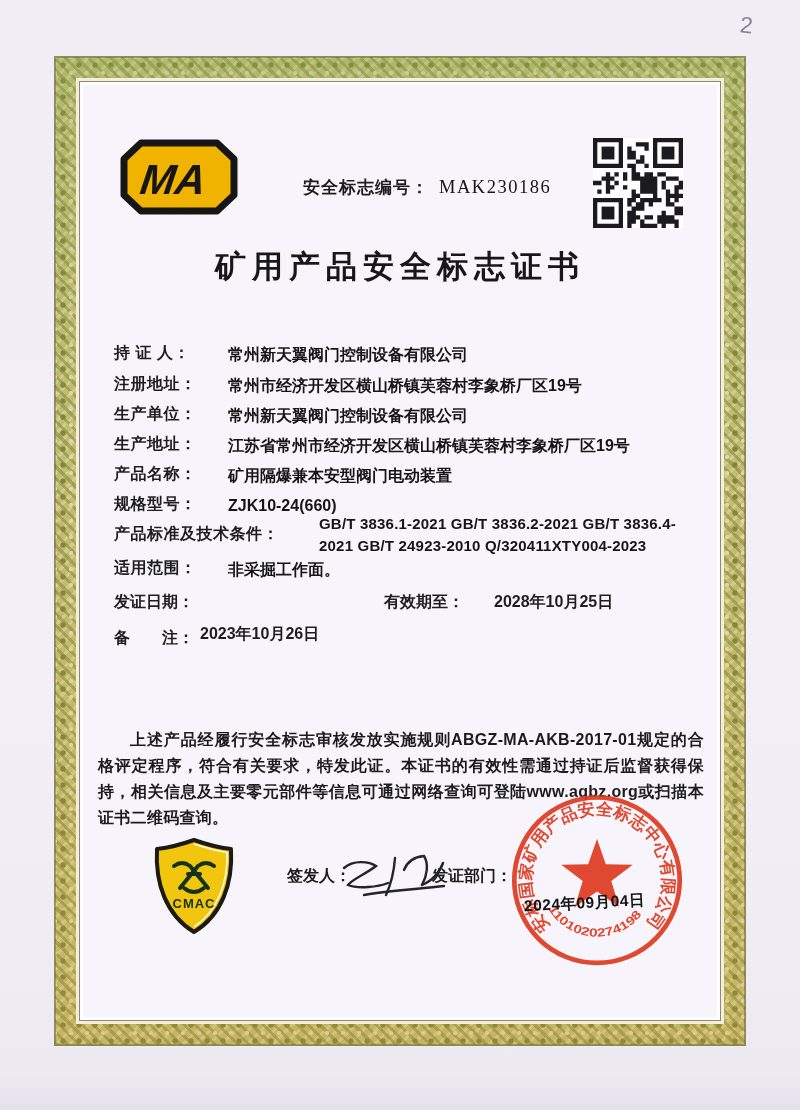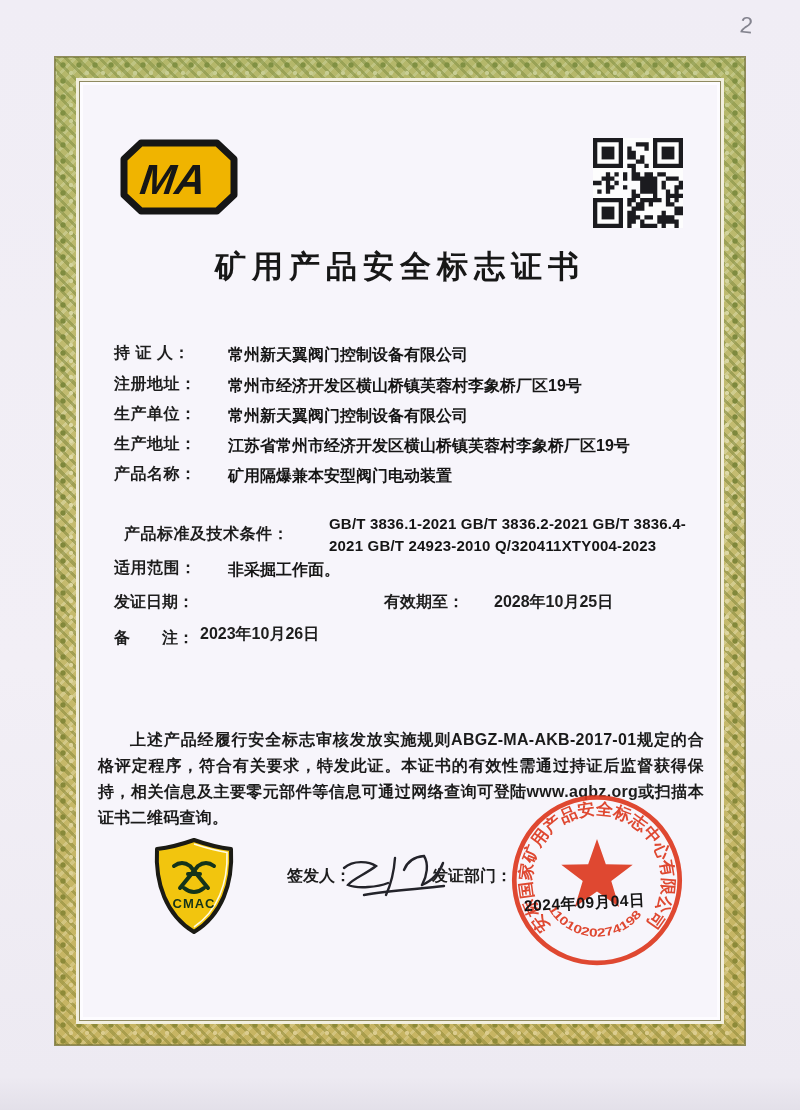--- a/index.html
+++ b/index.html
@@ -40,21 +40,21 @@
   .certno .val{font-family:"Liberation Serif",serif;font-weight:400;font-size:18.5px;letter-spacing:1.5px;margin-left:10px;}
   .qr{position:absolute;left:593px;top:138px;}
   .title{
     position:absolute;left:0;top:246px;width:100%;text-align:center;
     font-size:31px;font-weight:900;letter-spacing:6px;color:#171717;
   }
   
   .row{position:absolute;left:114px;width:586px;display:flex;align-items:flex-start;gap:28px;}
   .lab{flex:none;width:86px;font-size:16px;font-weight:700;letter-spacing:.5px;white-space:nowrap;}
   .val{font-size:16px;font-weight:700;color:#151515;line-height:1.45;}
-  .row-std .lab{width:auto;margin-right:12px;align-self:center;margin-left:10px;}
+  .row-std .lab{width:auto;margin-right:12px;align-self:center;}
   .row-std .val{font-size:15px;letter-spacing:.2px;}
   .inline-field{position:absolute;font-size:16px;font-weight:700;white-space:nowrap;}
   
   .statement{
     position:absolute;left:98px;top:727px;width:606px;
     font-size:16px;font-weight:700;line-height:1.63;text-align:justify;
     text-indent:2em;color:#1b1b1b;letter-spacing:.3px;
   }
   
   .cmac{position:absolute;left:148px;top:836px;}
@@ -78,20 +78,23 @@
     <div class="frame-inner"></div>
   </div>
 
   <div class="content">
 
     <svg class="ma-logo" width="118" height="76" viewBox="0 0 118 76">
       <path d="M21 4 H97 L114 20 V56 L97 72 H21 L4 56 V20 Z" fill="#f0b400" stroke="#161616" stroke-width="7" stroke-linejoin="round"></path>
       <text x="59" y="55" text-anchor="middle" transform="skewX(-8)" style="font:italic 900 42px 'Liberation Sans',sans-serif;fill:#161616">MA</text>
     </svg>
 
+    <div class="certno">
+      <span>安全标志编号：</span><span class="val">MAK230186</span>
+    </div>
 
     <svg class="qr" width="90" height="90" viewBox="0 0 90 90">
       <rect x="0" y="0" width="90" height="90" fill="#fdfdfd"></rect>
       <path id="qr-modules" fill="#1b1b1f" d="M42.86 4.29h4.29v4.29h-4.29zM47.14 4.29h4.29v4.29h-4.29zM51.43 4.29h4.29v4.29h-4.29zM34.29 8.57h4.29v4.29h-4.29zM51.43 8.57h4.29v4.29h-4.29zM34.29 12.86h4.29v4.29h-4.29zM38.57 12.86h4.29v4.29h-4.29zM34.29 17.14h4.29v4.29h-4.29zM38.57 17.14h4.29v4.29h-4.29zM47.14 17.14h4.29v4.29h-4.29zM42.86 21.43h4.29v4.29h-4.29zM47.14 21.43h4.29v4.29h-4.29zM34.29 25.71h4.29v4.29h-4.29zM38.57 25.71h4.29v4.29h-4.29zM51.43 25.71h4.29v4.29h-4.29zM38.57 30.00h4.29v4.29h-4.29zM12.86 34.29h4.29v4.29h-4.29zM21.43 34.29h4.29v4.29h-4.29zM30.00 34.29h4.29v4.29h-4.29zM38.57 34.29h4.29v4.29h-4.29zM42.86 34.29h4.29v4.29h-4.29zM51.43 34.29h4.29v4.29h-4.29zM55.71 34.29h4.29v4.29h-4.29zM64.29 34.29h4.29v4.29h-4.29zM68.57 34.29h4.29v4.29h-4.29zM8.57 38.57h4.29v4.29h-4.29zM12.86 38.57h4.29v4.29h-4.29zM17.14 38.57h4.29v4.29h-4.29zM30.00 38.57h4.29v4.29h-4.29zM38.57 38.57h4.29v4.29h-4.29zM42.86 38.57h4.29v4.29h-4.29zM47.14 38.57h4.29v4.29h-4.29zM51.43 38.57h4.29v4.29h-4.29zM55.71 38.57h4.29v4.29h-4.29zM60.00 38.57h4.29v4.29h-4.29zM72.86 38.57h4.29v4.29h-4.29zM77.14 38.57h4.29v4.29h-4.29zM81.43 38.57h4.29v4.29h-4.29zM0.00 42.86h4.29v4.29h-4.29zM4.29 42.86h4.29v4.29h-4.29zM12.86 42.86h4.29v4.29h-4.29zM21.43 42.86h4.29v4.29h-4.29zM47.14 42.86h4.29v4.29h-4.29zM51.43 42.86h4.29v4.29h-4.29zM55.71 42.86h4.29v4.29h-4.29zM60.00 42.86h4.29v4.29h-4.29zM68.57 42.86h4.29v4.29h-4.29zM85.71 42.86h4.29v4.29h-4.29zM12.86 47.14h4.29v4.29h-4.29zM17.14 47.14h4.29v4.29h-4.29zM30.00 47.14h4.29v4.29h-4.29zM47.14 47.14h4.29v4.29h-4.29zM51.43 47.14h4.29v4.29h-4.29zM55.71 47.14h4.29v4.29h-4.29zM60.00 47.14h4.29v4.29h-4.29zM68.57 47.14h4.29v4.29h-4.29zM81.43 47.14h4.29v4.29h-4.29zM85.71 47.14h4.29v4.29h-4.29zM4.29 51.43h4.29v4.29h-4.29zM12.86 51.43h4.29v4.29h-4.29zM38.57 51.43h4.29v4.29h-4.29zM47.14 51.43h4.29v4.29h-4.29zM51.43 51.43h4.29v4.29h-4.29zM55.71 51.43h4.29v4.29h-4.29zM60.00 51.43h4.29v4.29h-4.29zM72.86 51.43h4.29v4.29h-4.29zM81.43 51.43h4.29v4.29h-4.29zM38.57 55.71h4.29v4.29h-4.29zM42.86 55.71h4.29v4.29h-4.29zM60.00 55.71h4.29v4.29h-4.29zM72.86 55.71h4.29v4.29h-4.29zM77.14 55.71h4.29v4.29h-4.29zM81.43 55.71h4.29v4.29h-4.29zM85.71 55.71h4.29v4.29h-4.29zM34.29 60.00h4.29v4.29h-4.29zM38.57 60.00h4.29v4.29h-4.29zM47.14 60.00h4.29v4.29h-4.29zM51.43 60.00h4.29v4.29h-4.29zM55.71 60.00h4.29v4.29h-4.29zM60.00 60.00h4.29v4.29h-4.29zM64.29 60.00h4.29v4.29h-4.29zM72.86 60.00h4.29v4.29h-4.29zM81.43 60.00h4.29v4.29h-4.29zM34.29 64.29h4.29v4.29h-4.29zM42.86 64.29h4.29v4.29h-4.29zM47.14 64.29h4.29v4.29h-4.29zM55.71 64.29h4.29v4.29h-4.29zM72.86 64.29h4.29v4.29h-4.29zM77.14 64.29h4.29v4.29h-4.29zM38.57 68.57h4.29v4.29h-4.29zM42.86 68.57h4.29v4.29h-4.29zM47.14 68.57h4.29v4.29h-4.29zM81.43 68.57h4.29v4.29h-4.29zM85.71 68.57h4.29v4.29h-4.29zM34.29 72.86h4.29v4.29h-4.29zM38.57 72.86h4.29v4.29h-4.29zM68.57 72.86h4.29v4.29h-4.29zM81.43 72.86h4.29v4.29h-4.29zM85.71 72.86h4.29v4.29h-4.29zM34.29 77.14h4.29v4.29h-4.29zM38.57 77.14h4.29v4.29h-4.29zM42.86 77.14h4.29v4.29h-4.29zM51.43 77.14h4.29v4.29h-4.29zM55.71 77.14h4.29v4.29h-4.29zM64.29 77.14h4.29v4.29h-4.29zM68.57 77.14h4.29v4.29h-4.29zM72.86 77.14h4.29v4.29h-4.29zM77.14 77.14h4.29v4.29h-4.29zM34.29 81.43h4.29v4.29h-4.29zM38.57 81.43h4.29v4.29h-4.29zM47.14 81.43h4.29v4.29h-4.29zM64.29 81.43h4.29v4.29h-4.29zM68.57 81.43h4.29v4.29h-4.29zM72.86 81.43h4.29v4.29h-4.29zM77.14 81.43h4.29v4.29h-4.29zM81.43 81.43h4.29v4.29h-4.29zM34.29 85.71h4.29v4.29h-4.29zM47.14 85.71h4.29v4.29h-4.29zM51.43 85.71h4.29v4.29h-4.29zM55.71 85.71h4.29v4.29h-4.29zM60.00 85.71h4.29v4.29h-4.29zM68.57 85.71h4.29v4.29h-4.29zM81.43 85.71h4.29v4.29h-4.29z"></path>
       <g fill="#1b1b1f">
         <path d="M0 0h30v30H0z M4.3 4.3h21.4v21.4H4.3z" fill-rule="evenodd"></path>
         <rect x="8.6" y="8.6" width="12.8" height="12.8"></rect>
         <path d="M60 0h30v30H60z M64.3 4.3h21.4v21.4H64.3z" fill-rule="evenodd"></path>
         <rect x="68.6" y="8.6" width="12.8" height="12.8"></rect>
         <path d="M0 60h30v30H0z M4.3 64.3h21.4v21.4H4.3z" fill-rule="evenodd"></path>
@@ -113,20 +116,24 @@
       <span class="lab">生产单位：</span>
       <span class="val">常州新天翼阀门控制设备有限公司</span>
     </div>
     <div class="row" style="top:434px">
       <span class="lab">生产地址：</span>
       <span class="val">江苏省常州市经济开发区横山桥镇芙蓉村李象桥厂区19号</span>
     </div>
     <div class="row" style="top:464px">
       <span class="lab">产品名称：</span>
       <span class="val">矿用隔爆兼本安型阀门电动装置</span>
+    </div>
+    <div class="row" style="top:494px">
+      <span class="lab">规格型号：</span>
+      <span class="val">ZJK10-24(660)</span>
     </div>
     <div class="row row-std" style="top:513px">
       <span class="lab">产品标准及技术条件：</span>
       <span class="val">GB/T 3836.1-2021 GB/T 3836.2-2021 GB/T 3836.4-2021 GB/T 24923-2010 Q/320411XTY004-2023</span>
     </div>
     <div class="row" style="top:558px">
       <span class="lab">适用范围：</span>
       <span class="val">非采掘工作面。</span>
     </div>
 

